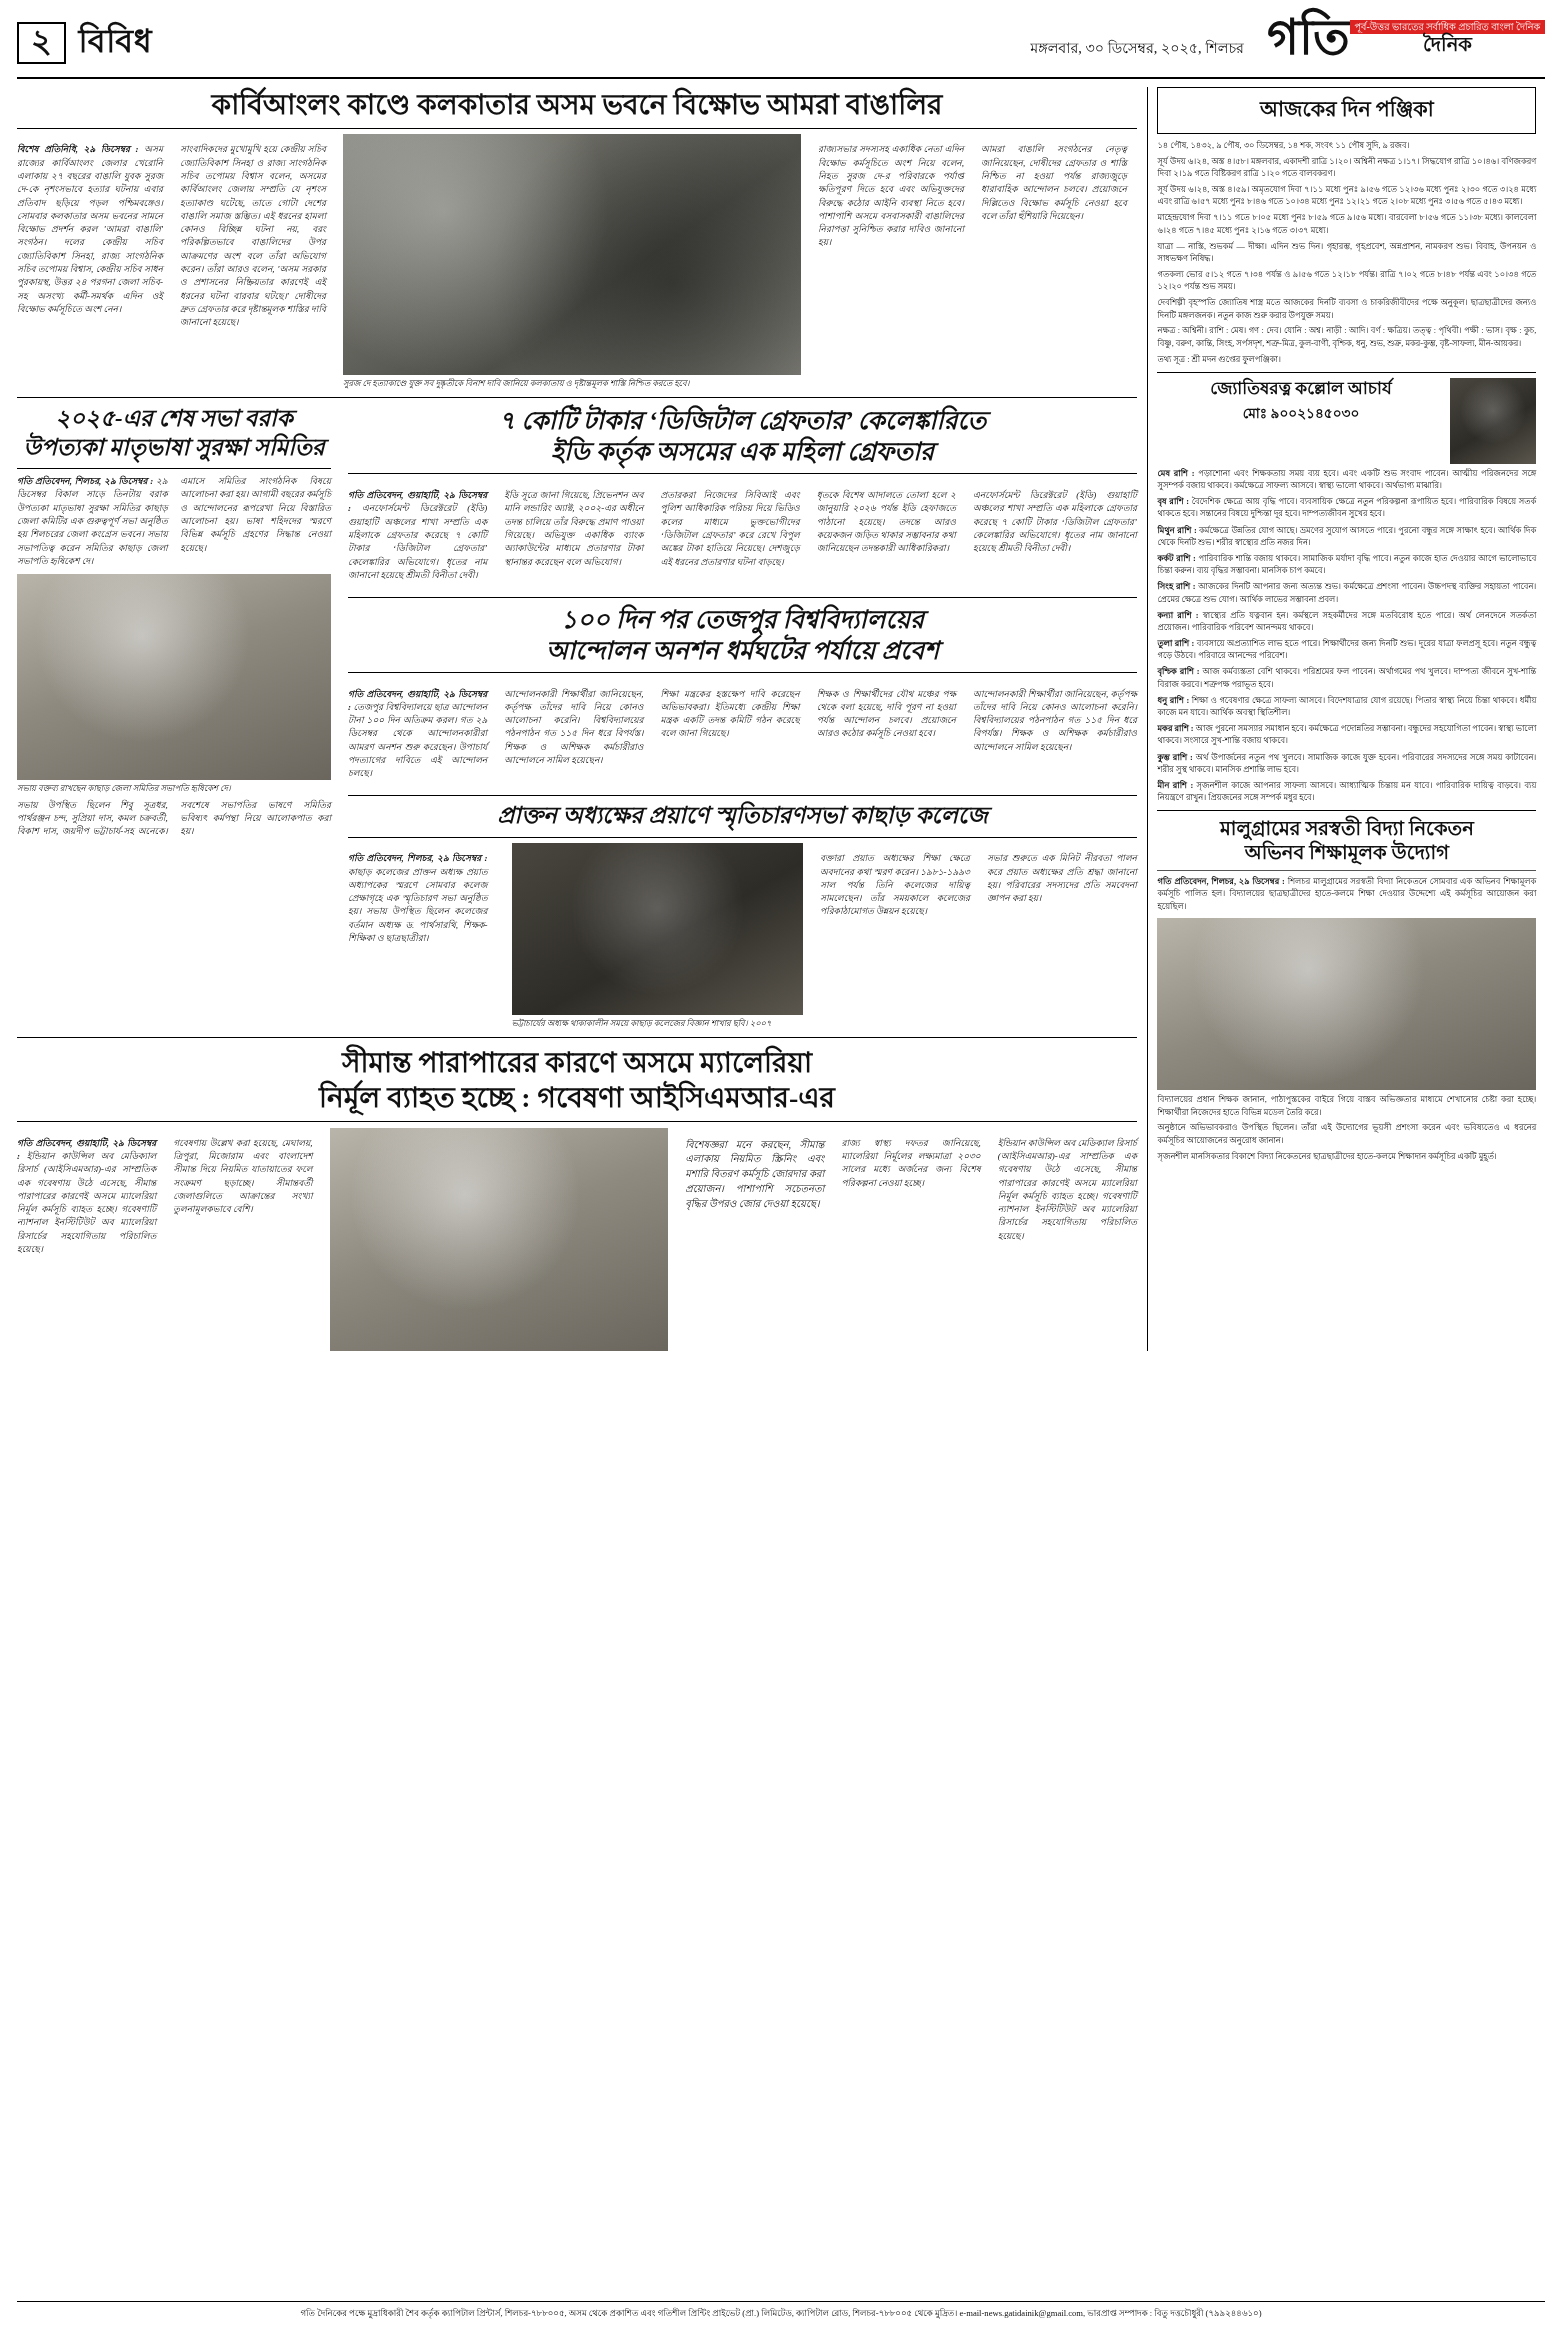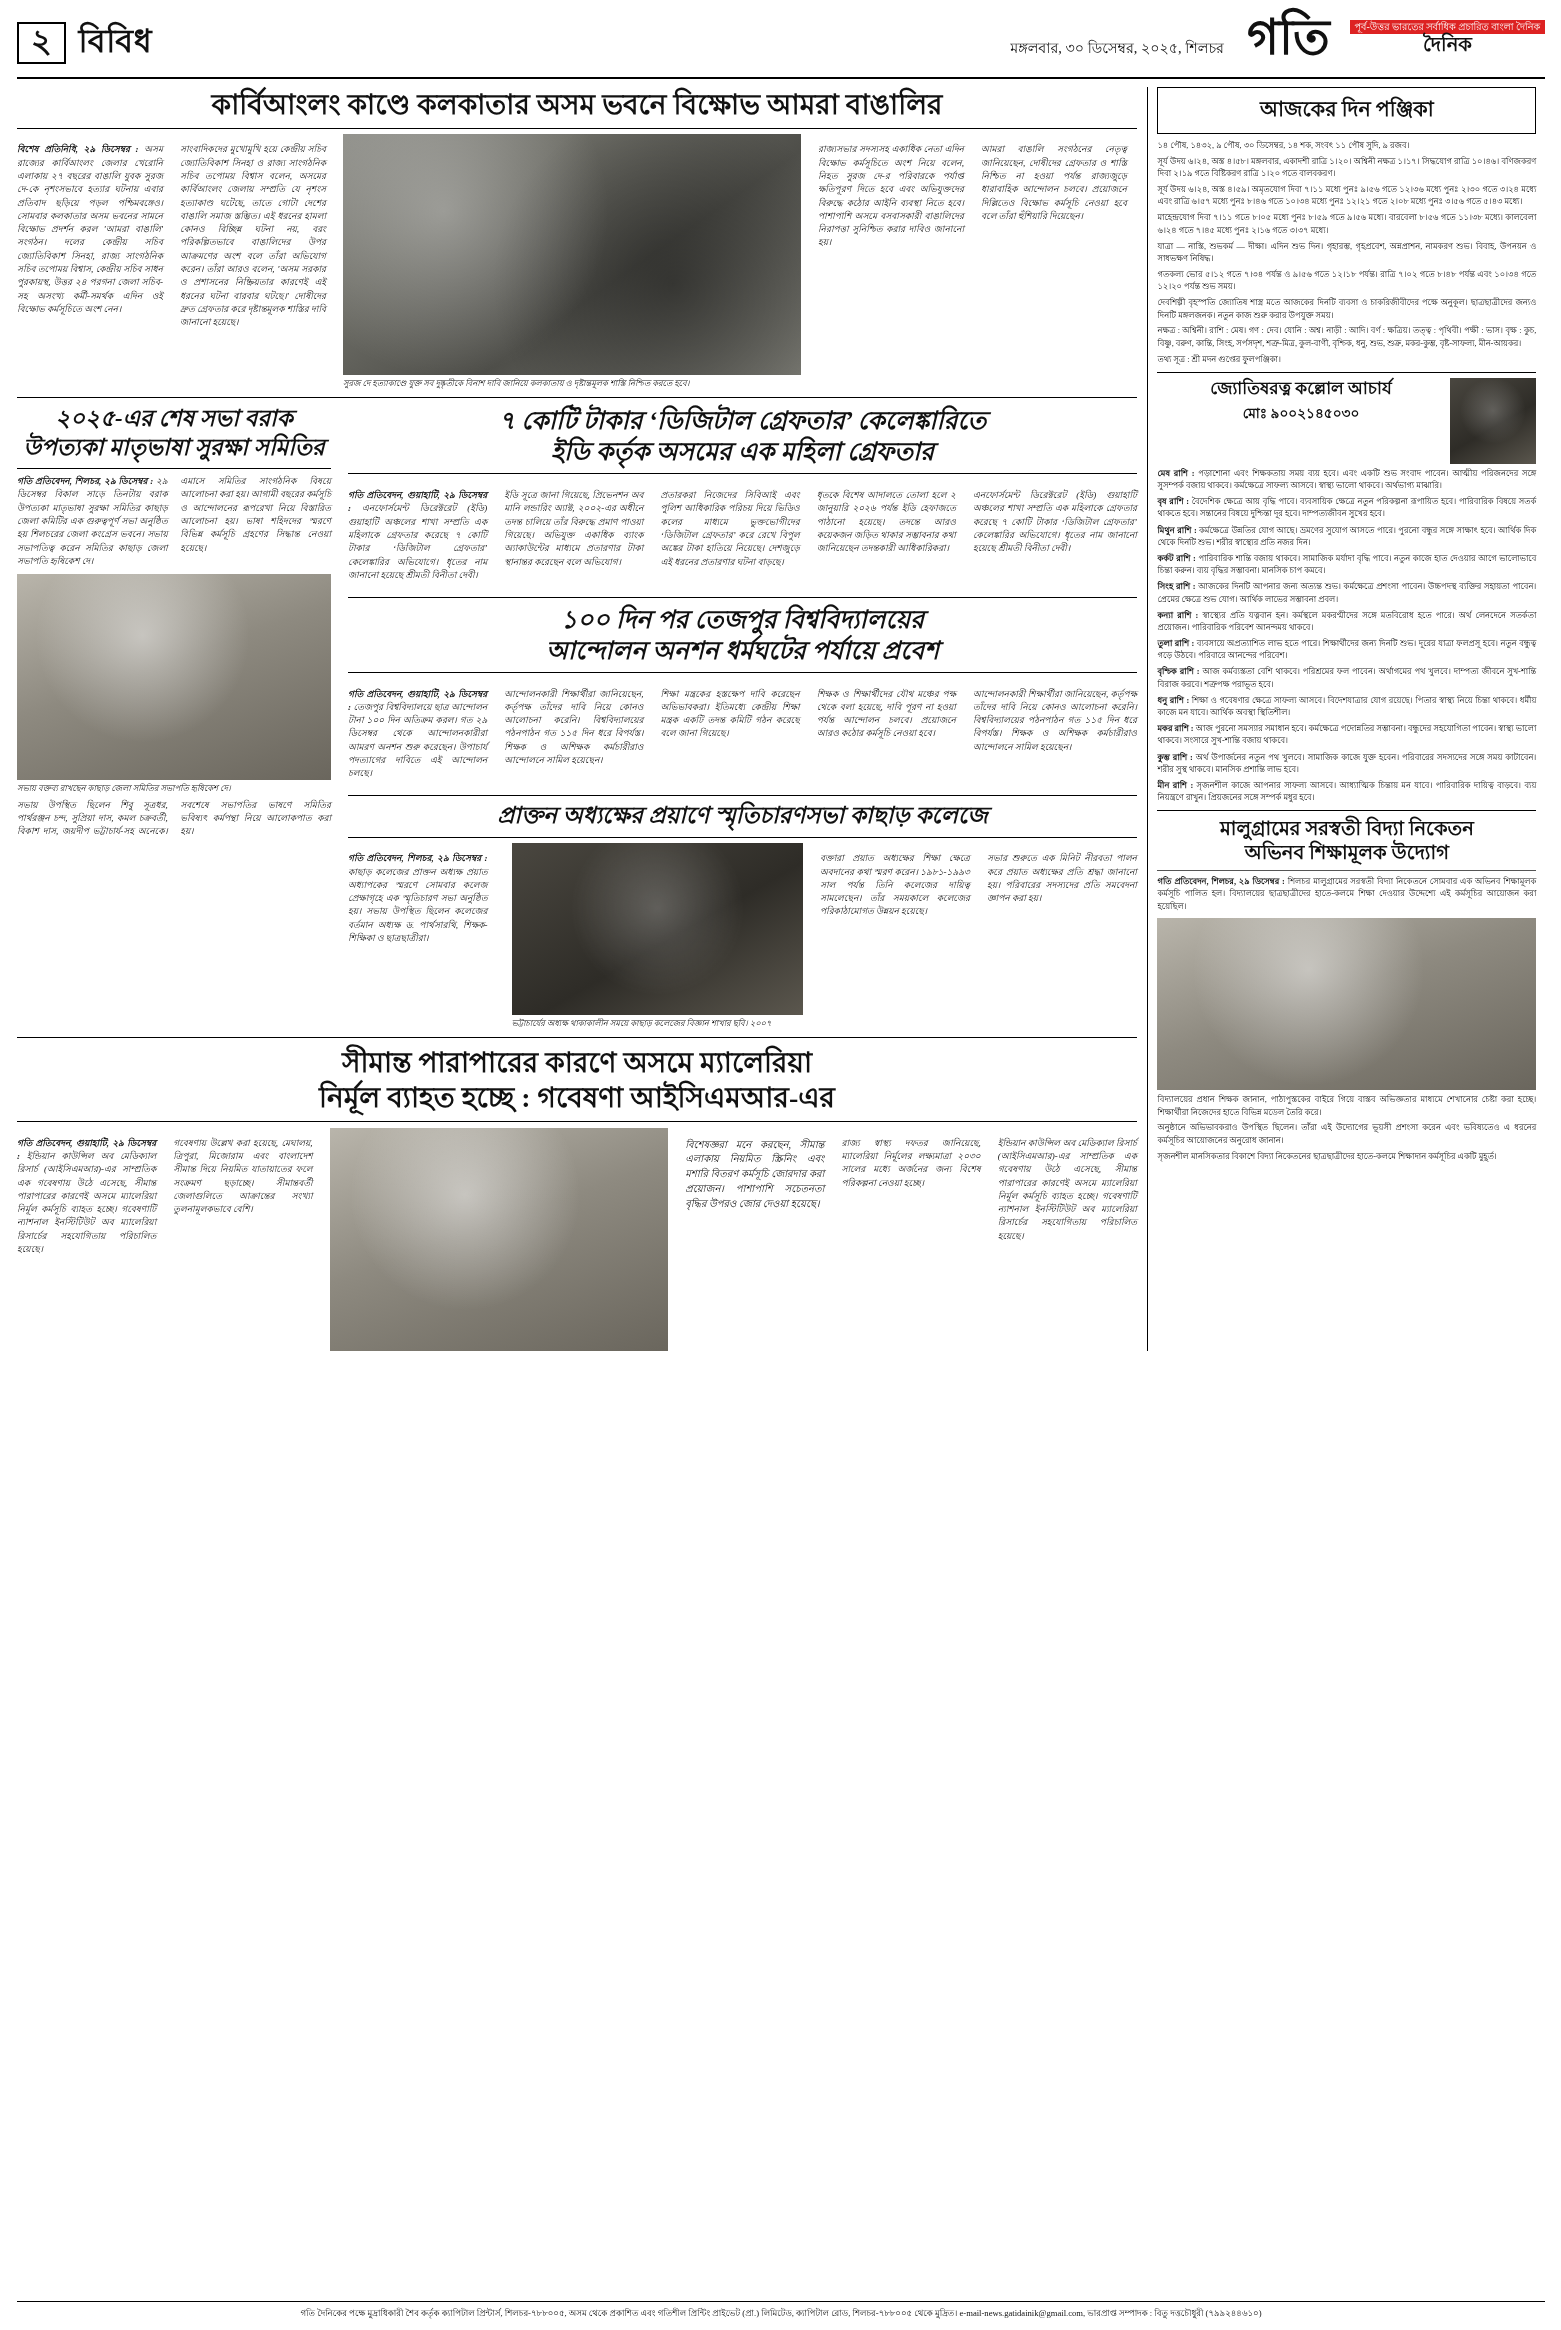--- a/index.html
+++ b/index.html
@@ -13,21 +13,21 @@
     position: relative;
   }
   .page { position:relative; width:1562px; height:2330px; padding: 16px 17px 0 17px; }
 
   
   .masthead { display:flex; align-items:flex-start; justify-content:space-between; border-bottom:2.3px solid #000; padding-bottom:6.9px; }
   .mh-left { display:flex; align-items:center; gap:12.6px; }
   .page-no-box { border:2.3px solid #000; width:49px; height:42px; display:flex; align-items:center; justify-content:center; font-size:32px; font-weight:bold; }
   .section-title { font-size:32px; font-weight:bold; letter-spacing:0.6px; }
   .mh-center { flex:1; text-align:right; padding-right:23px; font-size:14.3px; padding-top:20.6px; }
-  .mh-right { display:flex; align-items:center; gap:20px; }
+  .mh-right { display:flex; align-items:center; gap:0; }
   .logo-big { font-size:49px; font-weight:bold; line-height:0.9; font-family:"Liberation Serif", serif; }
   .logo-stack { font-size:11.5px; line-height:1.15; text-align:center; }
   .logo-badge { background:#d22; color:#fff; padding:1.1px 4.6px; font-size:9.7px; white-space:nowrap; }
   .logo-sub { font-size:19.5px; font-weight:bold; }
 
   
   .body-grid { display:flex; gap:10.3px; margin-top:8px; }
   .col-main { width:1120px; }
   .col-side { width:389px; border-left:1.7px solid #000; padding-left:9.2px; }
 
@@ -297,21 +297,21 @@
         <div class="rashi">
           <b>কর্কট রাশি :</b>
           <span>পারিবারিক শান্তি বজায় থাকবে। সামাজিক মর্যাদা বৃদ্ধি পাবে। নতুন কাজে হাত দেওয়ার আগে ভালোভাবে চিন্তা করুন। ব্যয় বৃদ্ধির সম্ভাবনা। মানসিক চাপ কমবে।</span>
         </div>
         <div class="rashi">
           <b>সিংহ রাশি :</b>
           <span>আজকের দিনটি আপনার জন্য অত্যন্ত শুভ। কর্মক্ষেত্রে প্রশংসা পাবেন। উচ্চপদস্থ ব্যক্তির সহায়তা পাবেন। প্রেমের ক্ষেত্রে শুভ যোগ। আর্থিক লাভের সম্ভাবনা প্রবল।</span>
         </div>
         <div class="rashi">
           <b>কন্যা রাশি :</b>
-          <span>স্বাস্থ্যের প্রতি যত্নবান হন। কর্মস্থলে মকরণ্মীদের সঙ্গে মতবিরোধ হতে পারে। অর্থ লেনদেনে সতর্কতা প্রয়োজন। পারিবারিক পরিবেশ আনন্দময় থাকবে।</span>
+          <span>স্বাস্থ্যের প্রতি যত্নবান হন। কর্মস্থলে সহকর্মীদের সঙ্গে মতবিরোধ হতে পারে। অর্থ লেনদেনে সতর্কতা প্রয়োজন। পারিবারিক পরিবেশ আনন্দময় থাকবে।</span>
         </div>
         <div class="rashi">
           <b>তুলা রাশি :</b>
           <span>ব্যবসায়ে অপ্রত্যাশিত লাভ হতে পারে। শিক্ষার্থীদের জন্য দিনটি শুভ। দূরের যাত্রা ফলপ্রসূ হবে। নতুন বন্ধুত্ব গড়ে উঠবে। পরিবারে আনন্দের পরিবেশ।</span>
         </div>
         <div class="rashi">
           <b>বৃশ্চিক রাশি :</b>
           <span>আজ কর্মব্যস্ততা বেশি থাকবে। পরিশ্রমের ফল পাবেন। অর্থাগমের পথ খুলবে। দাম্পত্য জীবনে সুখ-শান্তি বিরাজ করবে। শত্রুপক্ষ পরাভূত হবে।</span>
         </div>
         <div class="rashi">

